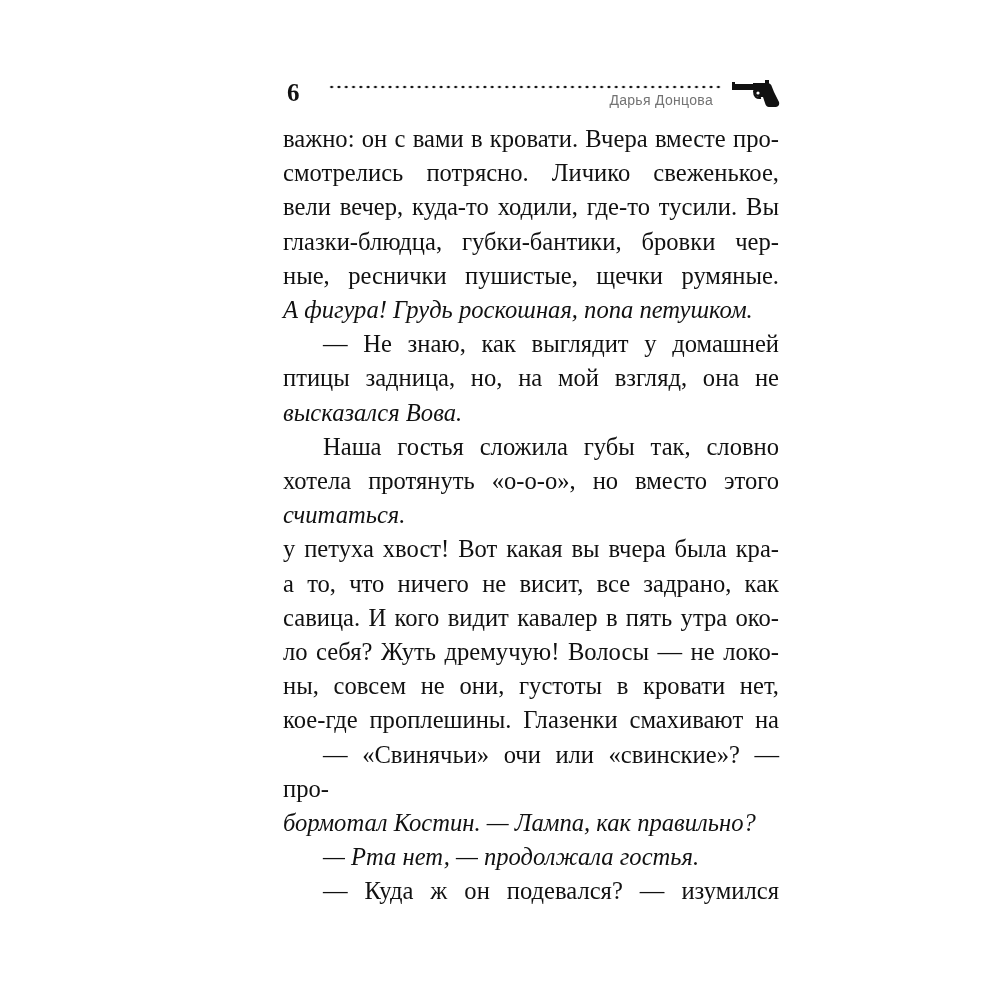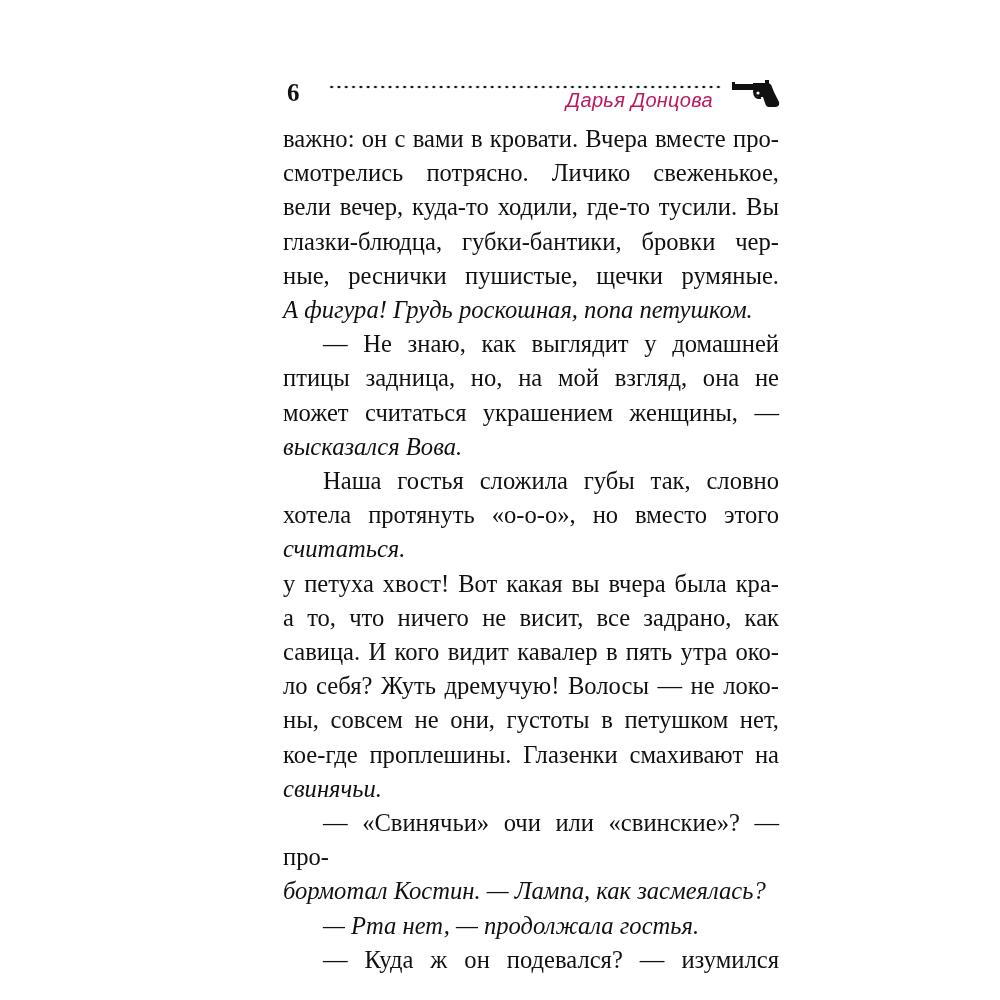--- a/index.html
+++ b/index.html
@@ -42,24 +42,23 @@
       height: 4px;
       background-image: radial-gradient(circle, #111 1.3px, transparent 1.6px);
       background-size: 7.3px 4px;
       background-repeat: repeat-x;
     }
     .author {
       position: absolute;
       right: 66px;
       top: 15px;
       font-family: "Liberation Sans", "DejaVu Sans", sans-serif;
-      font-style: italic;
-      font-size: 20px;
+      font-size: 14px;
       line-height: 22px;
-      color: #be185d;
+      color: #737373;
       letter-spacing: 0.3px;
     }
     .gun-icon {
       position: absolute;
       left: 448px;
       top: 6px;
       width: 50px;
       height: 28px;
     }
     .text {
@@ -108,31 +107,29 @@
 
   <div class="text">
     <p>важно: он с вами в кровати. Вчера вместе про-</p>
     <p>смотрелись потрясно. Личико свеженькое,</p>
     <p>вели вечер, куда-то ходили, где-то тусили. Вы</p>
     <p>глазки-блюдца, губки-бантики, бровки чер-</p>
     <p>ные, реснички пушистые, щечки румяные.</p>
     <p class="last">А фигура! Грудь роскошная, попа петушком.</p>
     <p class="indent">— Не знаю, как выглядит у домашней</p>
     <p>птицы задница, но, на мой взгляд, она не</p>
-    <p>может считаться украшением женщины, —</p>
     <p class="last">высказался Вова.</p>
     <p class="indent">Наша гостья сложила губы так, словно</p>
     <p>хотела протянуть «о-о-о», но вместо этого</p>
     <p class="last">считаться.</p>
     <p>у петуха хвост! Вот какая вы вчера была кра-</p>
     <p>а то, что ничего не висит, все задрано, как</p>
     <p>савица. И кого видит кавалер в пять утра око-</p>
     <p>ло себя? Жуть дремучую! Волосы — не локо-</p>
-    <p>ны, совсем не они, густоты в петушком нет,</p>
+    <p>ны, совсем не они, густоты в кровати нет,</p>
     <p>кое-где проплешины. Глазенки смахивают на</p>
-    <p class="last">свинячьи.</p>
     <p class="indent">— «Свинячьи» очи или «свинские»? — про-</p>
-    <p class="last">бормотал Костин. — Лампа, как засмеялась?</p>
+    <p class="last">бормотал Костин. — Лампа, как правильно?</p>
     <p class="indent last">— Рта нет, — продолжала гостья.</p>
     <p class="indent">— Куда ж он подевался? — изумился</p>
 
   </div>
 </div>
 
 </body></html>

